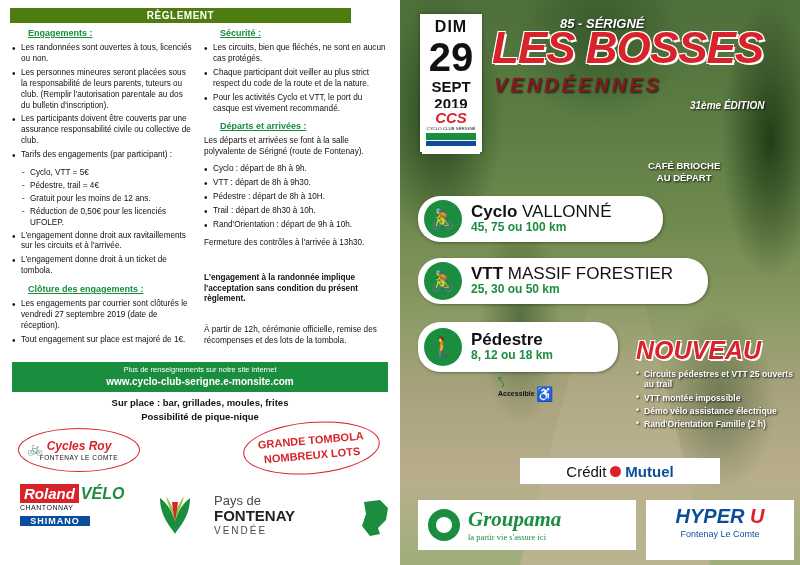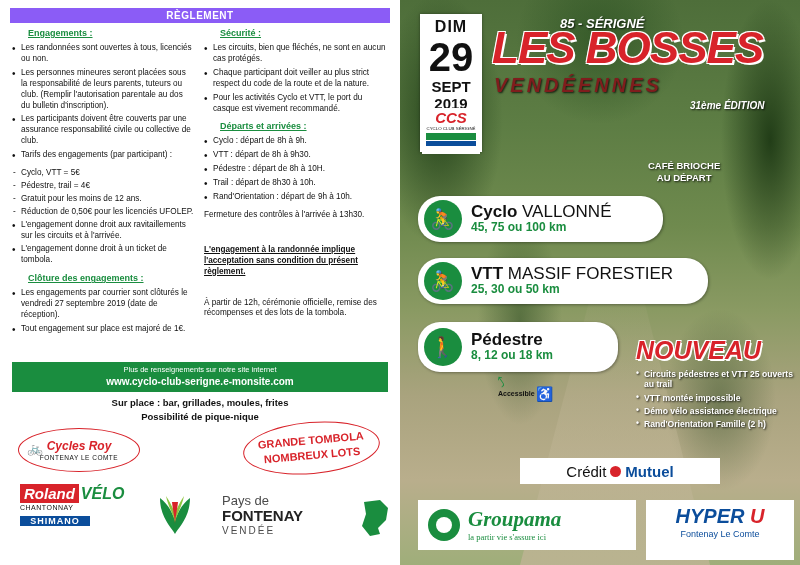--- a/index.html
+++ b/index.html
@@ -11,38 +11,38 @@
     position:relative;
   }
   .page{position:relative;width:800px;height:565px;}
 
   
   .left{
     position:absolute;left:0;top:0;width:400px;height:565px;
     background:#ffffff;
   }
   .reglement-bar{
-    position:absolute;left:10px;top:8px;width:380px;height:15px;
-    background:#8b5cf6;color:#fff;
+    position:absolute;left:10px;top:8px;width:341px;height:15px;
+    background:#4d7c0f;color:#fff;
     font-size:10px;font-weight:bold;letter-spacing:.5px;
     text-align:center;line-height:15px;
   }
   .col{position:absolute;top:28px;font-size:8.2px;color:#111;line-height:1.33;}
   .colL{left:12px;width:182px;}
   .colR{left:204px;width:186px;}
 
   .sec-title{
     font-weight:bold;color:#1a8d3f;font-size:9px;margin:0 0 3px 0;
     text-decoration:underline;
     padding-left:16px;
   }
   ul.bul{list-style:none;margin:0 0 7px 0;padding:0;}
   ul.bul li{position:relative;padding-left:9px;margin-bottom:3px;}
   ul.bul li:before{content:"•";position:absolute;left:0;top:-1px;color:#111;font-size:10px;}
-  ul.sub{list-style:none;margin:2px 0 2px 1px;padding:0;}
+  ul.sub{list-style:none;margin:2px 0 2px 10px;padding:0;}
   ul.sub li{position:relative;padding-left:8px;margin-bottom:2px;}
   ul.sub li:before{content:"-";position:absolute;left:0;top:0;}
   p.plain{margin:0 0 6px 0;}
   p.bold{font-weight:bold;margin:0 0 6px 0;}
 
   
   .greenbox{
     position:absolute;left:12px;top:362px;width:376px;height:30px;
     background:#1a8d3f;color:#fff;text-align:center;
     padding-top:3px;box-sizing:border-box;
@@ -91,21 +91,21 @@
   .logo-roland .rl-shimano{
     background:#0b4d9b;color:#fff;font-size:9px;font-weight:bold;
     text-align:center;width:70px;margin-top:5px;letter-spacing:1px;
   }
 
   .logo-pays{
     position:absolute;left:152px;top:486px;width:175px;height:58px;
     display:flex;align-items:center;
   }
   .logo-pays .mark{width:46px;height:46px;position:relative;}
-  .logo-pays .txt{margin-left:24px;}
+  .logo-pays .txt{margin-left:16px;}
   .logo-pays .t1{font-size:13px;color:#4a4a4a;line-height:1.1;}
   .logo-pays .t2{font-size:15px;font-weight:bold;color:#222;line-height:1.1;}
   .logo-pays .t3{font-size:10px;color:#4a4a4a;letter-spacing:2px;}
 
   .vendee-map{
     position:absolute;left:358px;top:498px;width:34px;height:40px;
   }
 
   
   .right{
@@ -292,29 +292,30 @@
     </div>
 
     <div class="col colR">
       <div class="sec-title">Sécurité :</div>
       <ul class="bul">
         <li>Les circuits, bien que fléchés, ne sont en aucun cas protégés.</li>
         <li>Chaque participant doit veiller au plus strict respect du code de la route et de la nature.</li>
         <li>Pour les activités Cyclo et VTT, le port du casque est vivement recommandé.</li>
       </ul>
       <div class="sec-title">Départs et arrivées :</div>
+      <p class="plain">Les départs et arrivées se font à la salle polyvalente de Sérigné (route de Fontenay).</p>
       <ul class="bul">
         <li>Cyclo : départ de 8h à 9h.</li>
         <li>VTT : départ de 8h à 9h30.</li>
         <li>Pédestre : départ de 8h à 10H.</li>
         <li>Trail : départ de 8h30 à 10h.</li>
         <li>Rand'Orientation : départ de 9h à 10h.</li>
       </ul>
       <p class="plain">Fermeture des contrôles à l'arrivée à 13h30.</p>
-      <p class="bold" style="margin-top:24px;text-decoration:underline;">L'engagement à la randonnée implique l'acceptation sans condition du présent règlement.</p>
+      <p class="bold" style="margin-top:24px;">L'engagement à la randonnée implique l'acceptation sans condition du présent règlement.</p>
       <p class="plain" style="margin-top:20px;">À partir de 12h, cérémonie officielle, remise des récompenses et des lots de la tombola.</p>
     </div>
 
     <div class="greenbox">
       <div class="l1">Plus de renseignements sur notre site internet</div>
       <div class="l2">www.cyclo-club-serigne.e-monsite.com</div>
     </div>
 
     <div class="surplace">
       <div>Sur place : bar, grillades, moules, frites</div>

